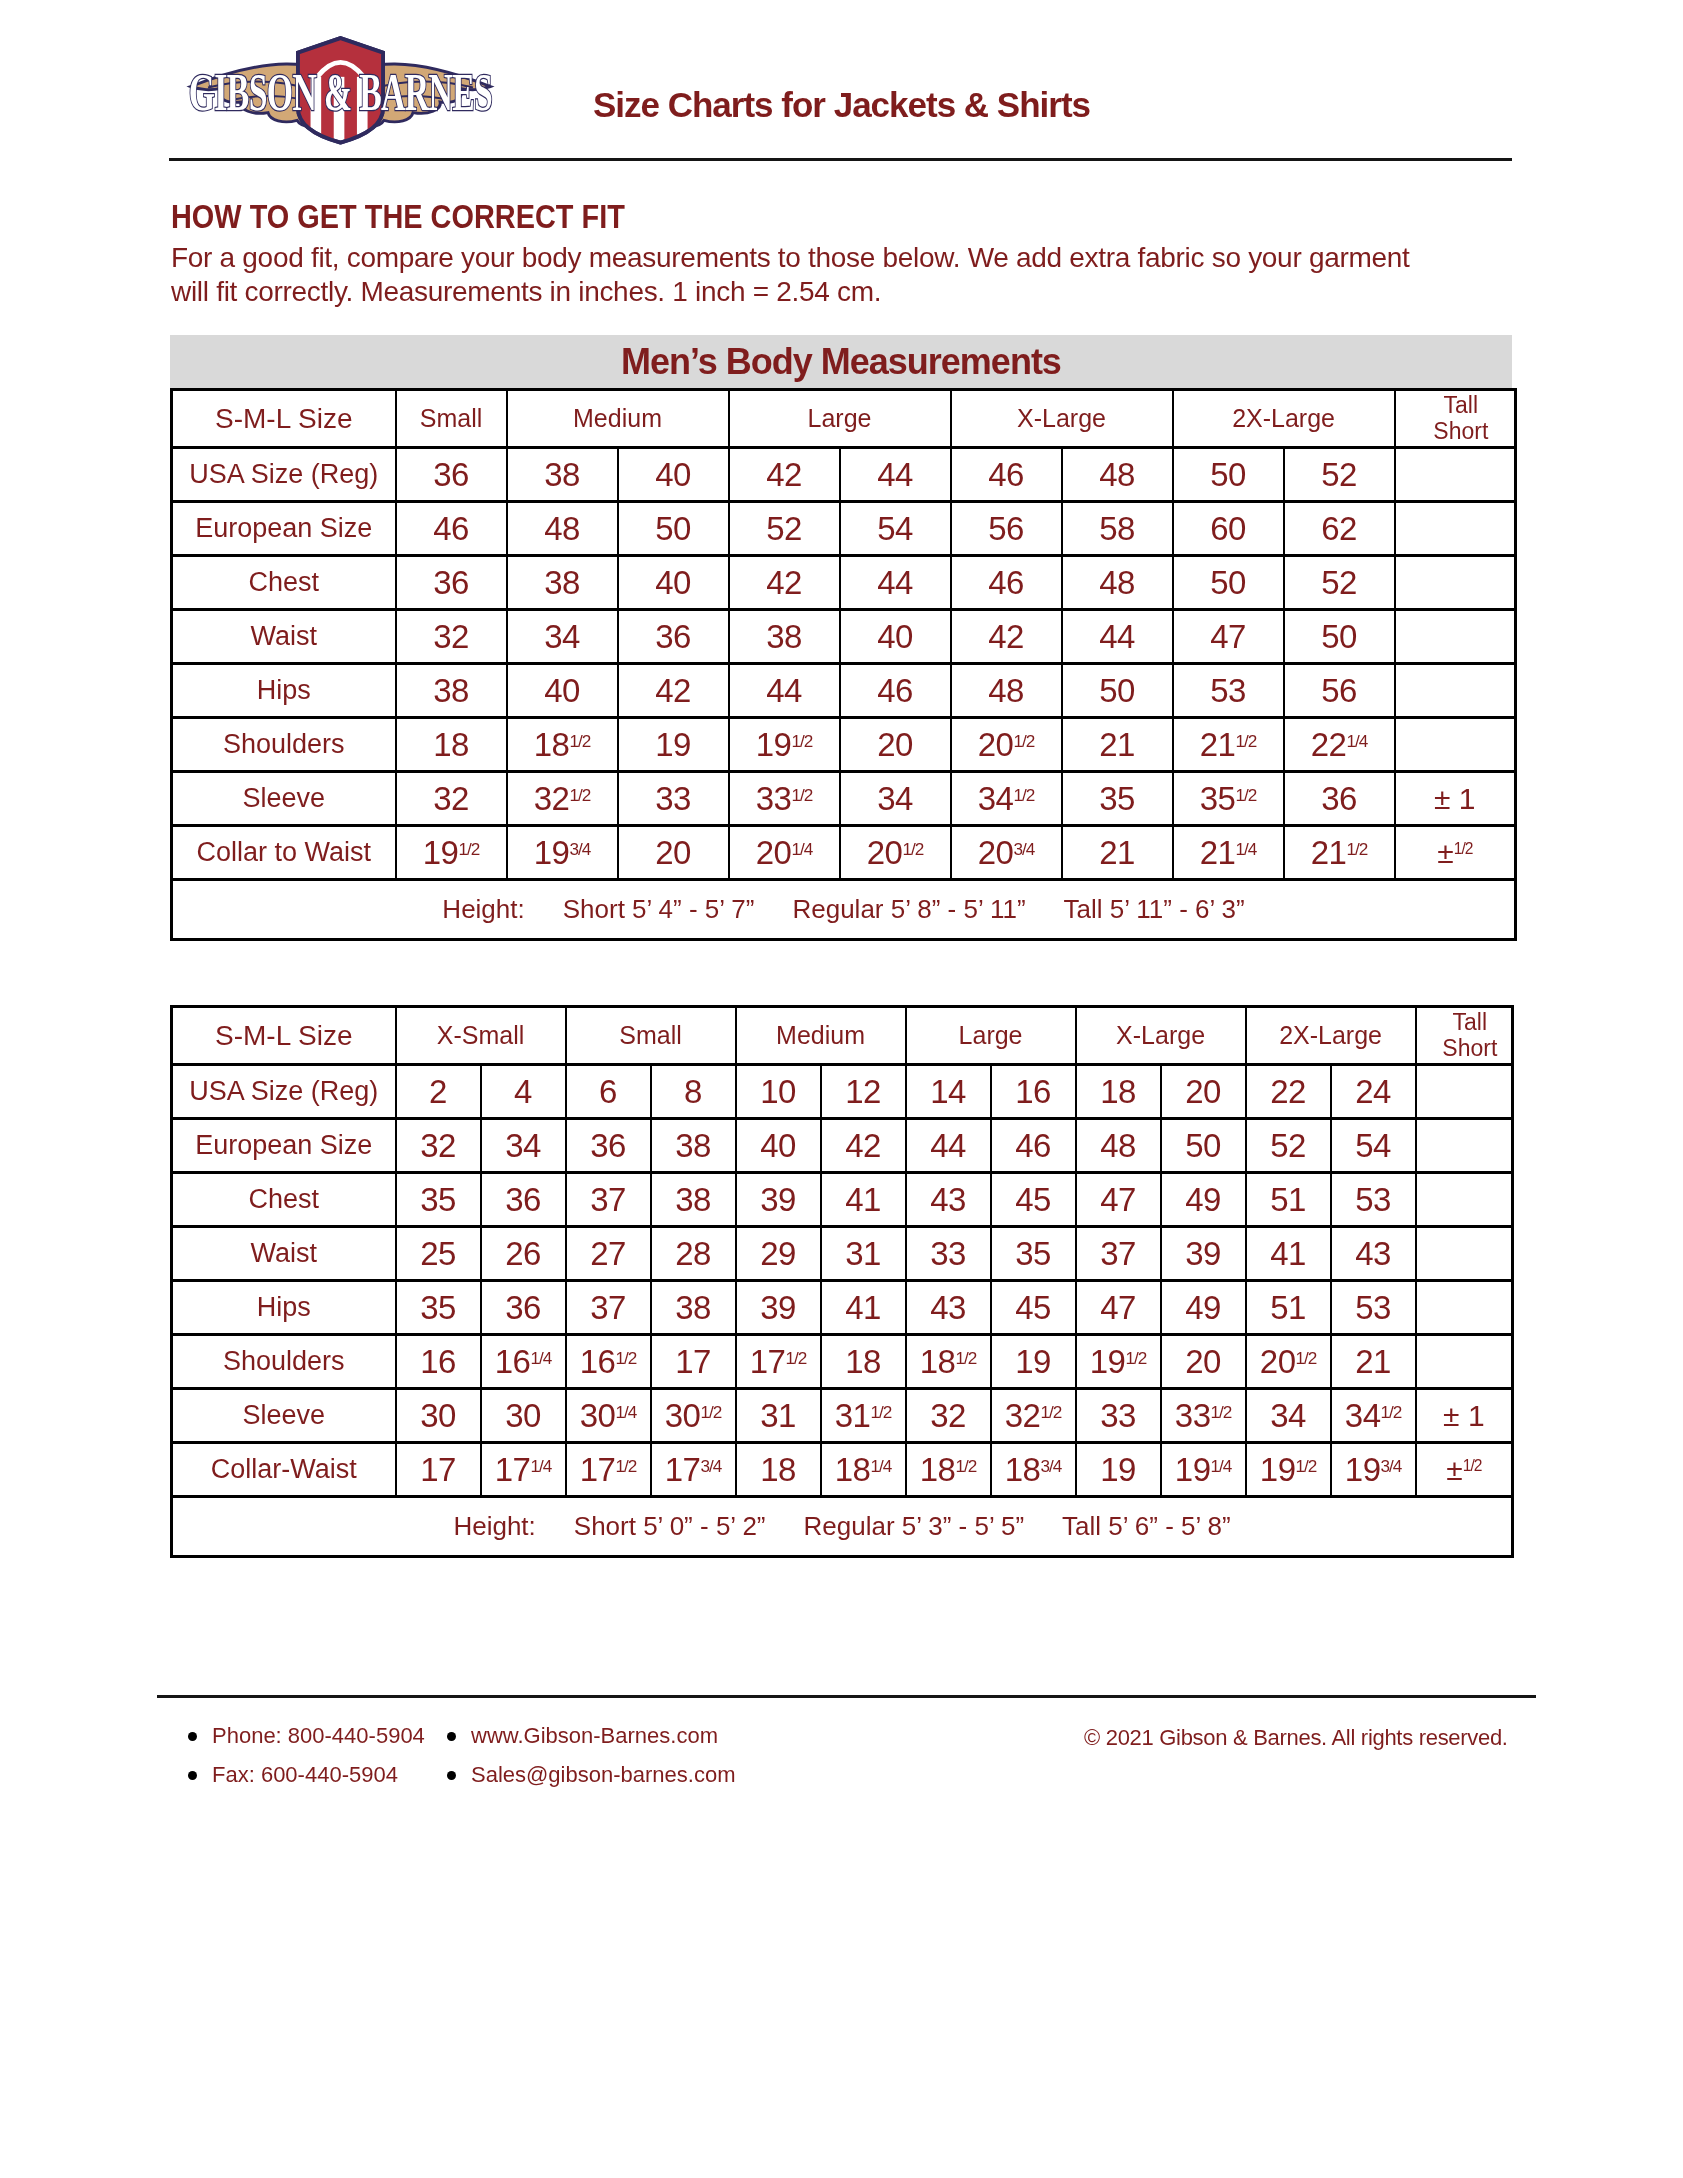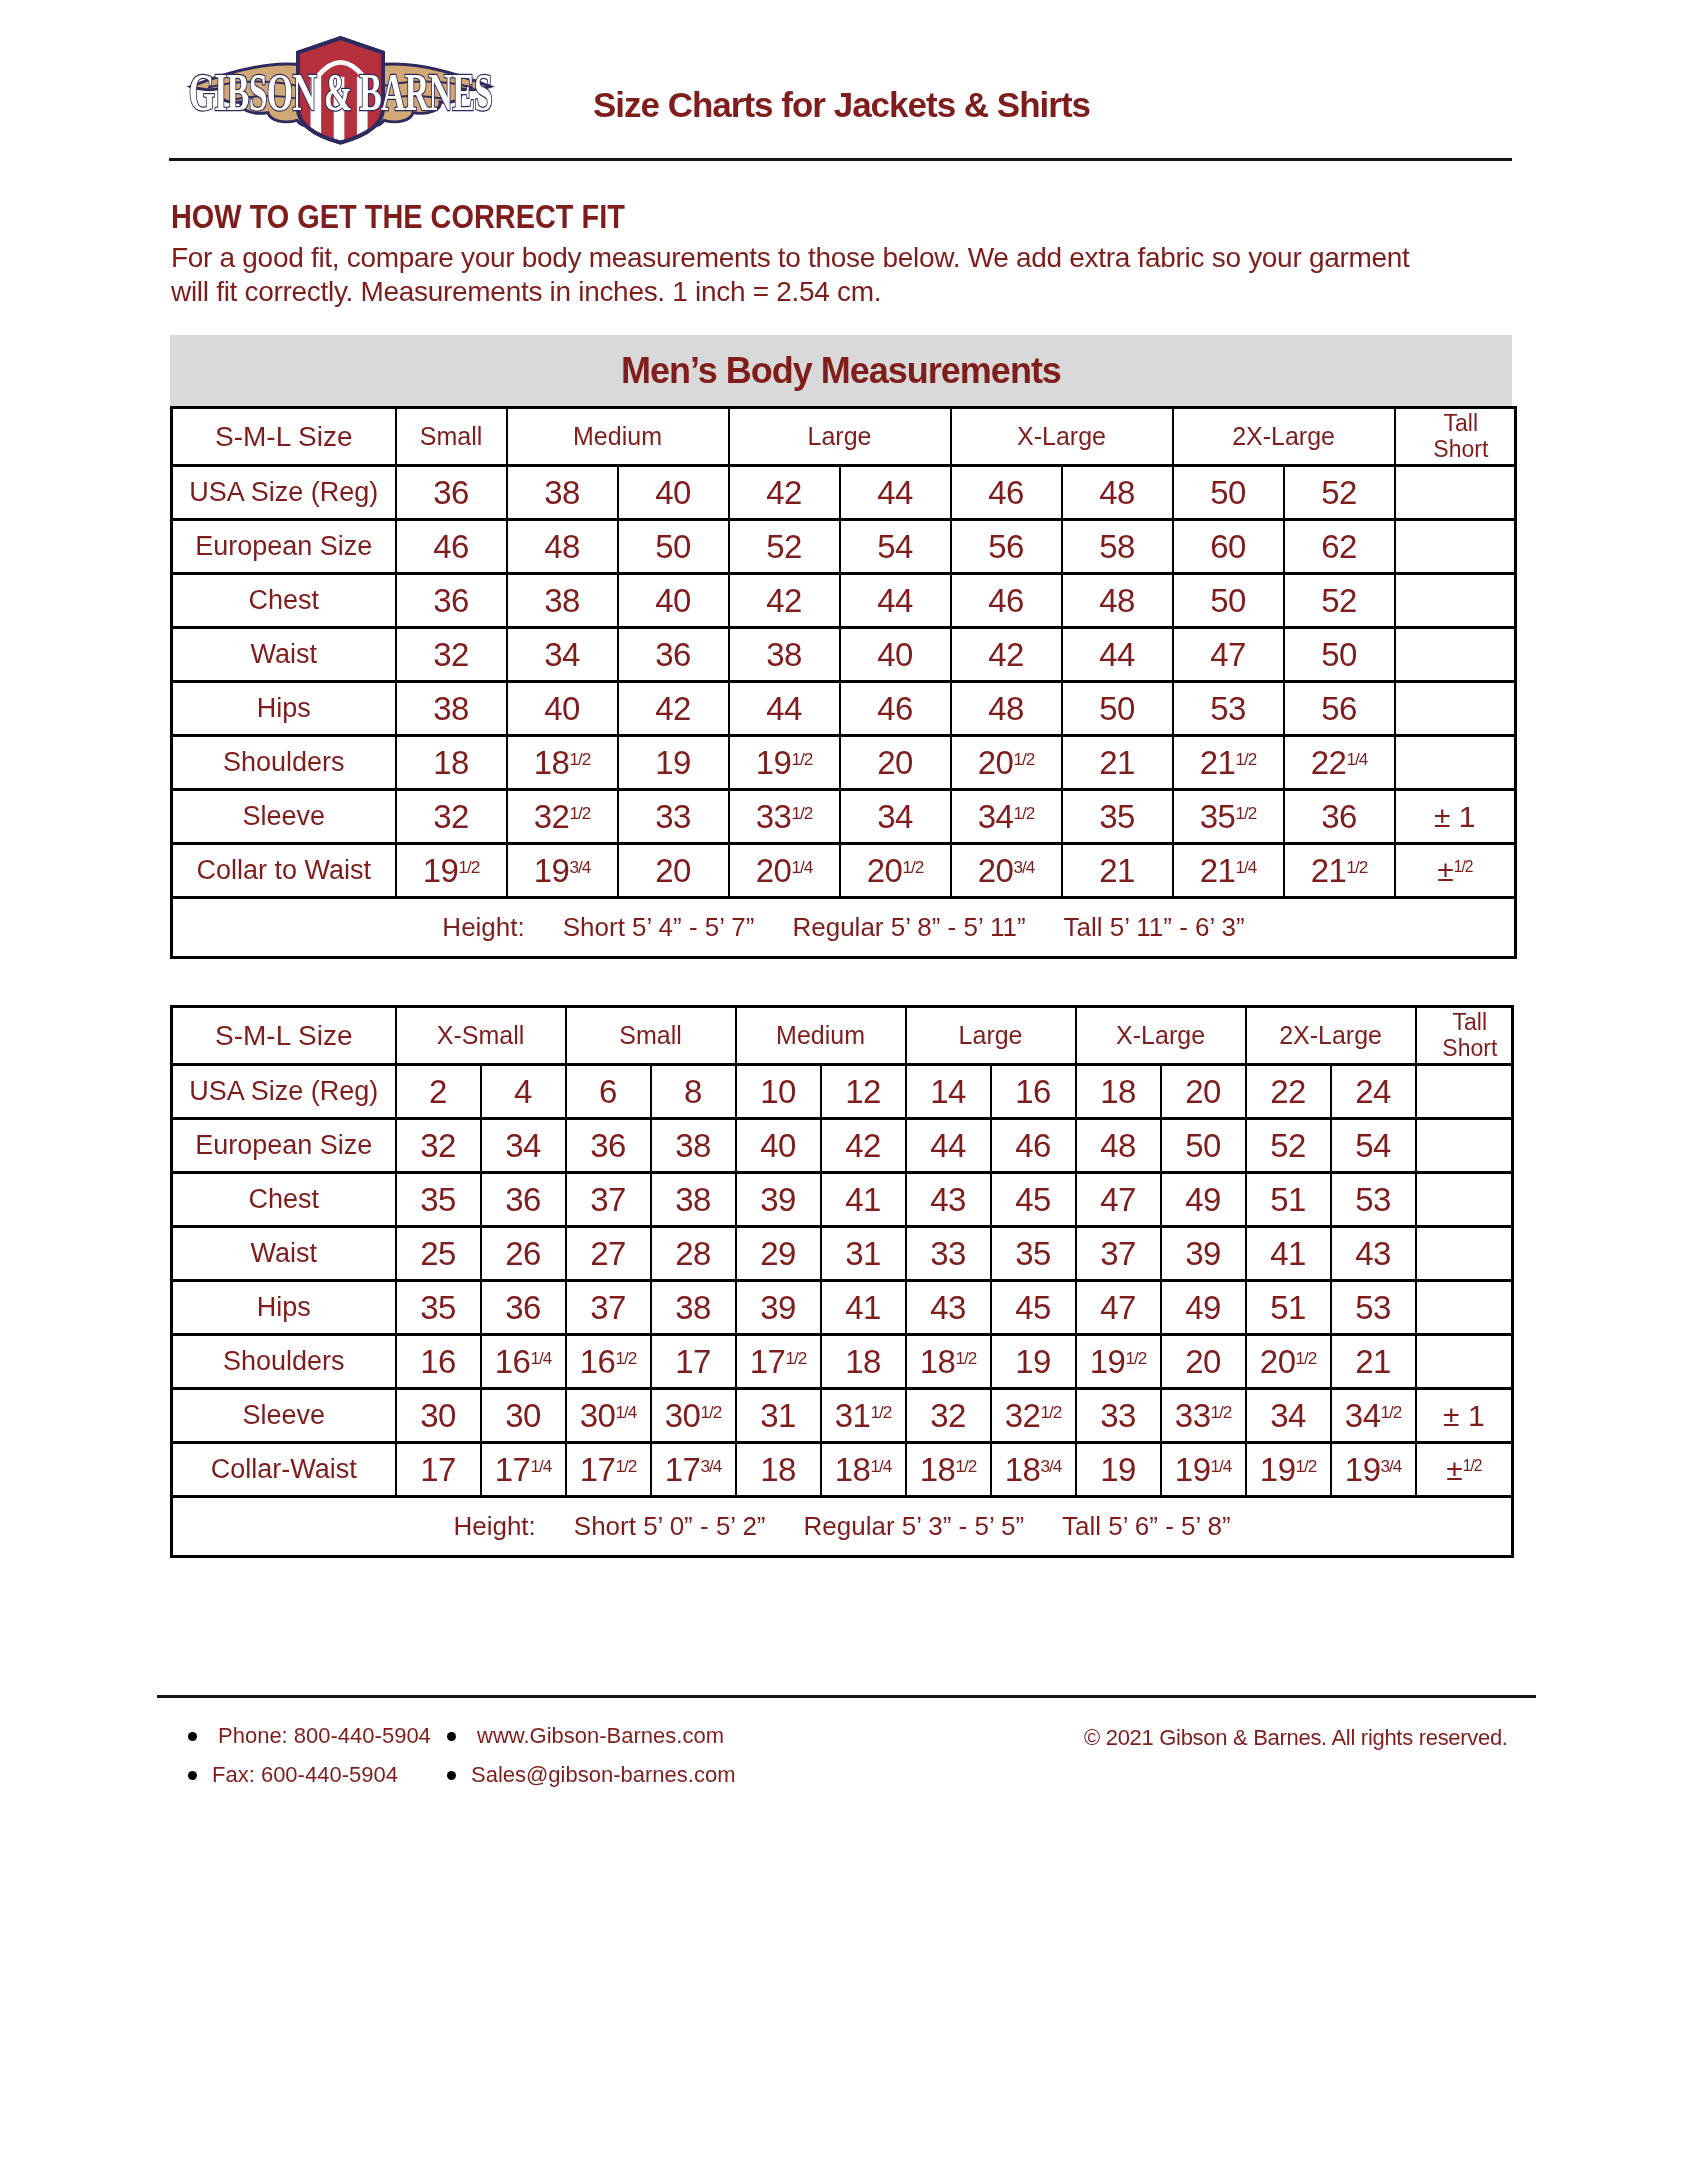--- a/index.html
+++ b/index.html
@@ -17,39 +17,39 @@
   
   .intro-heading{position:absolute;top:197px;left:171px;font-size:34px;font-weight:700;
                  white-space:nowrap;transform:scaleX(.85);transform-origin:0 50%;}
   .intro-body{position:absolute;top:241px;left:171px;width:1279px;font-size:28px;
               line-height:1.2;letter-spacing:-0.3px;}
 
   
   .size-section{position:absolute;left:170px;width:1342px;}
   #mens-section{top:335px;}
   #womens-section{top:1005px;}
-  .tbl-title{height:71px;background:#d9d9d9;display:flex;align-items:center;justify-content:center;
+  .tbl-title{height:53px;background:#d9d9d9;display:flex;align-items:center;justify-content:center;
              font-size:36px;font-weight:700;letter-spacing:-1px;}
   .size-section table{width:1342px;border-collapse:collapse;table-layout:fixed;border:3px solid #000;}
   .size-section th,.size-section td{border:2px solid #000;border-top-width:3px;border-bottom-width:3px;
       text-align:center;vertical-align:middle;padding:0;font-weight:400;overflow:hidden;}
   .hdr th{height:55px;font-size:25px;}
   th.corner{font-size:28px;}
   th.tallshort{font-size:23px;line-height:1.12;padding-left:12px;}
   td.rowlabel{font-size:27px;height:51px;}
   td.val{font-size:33px;letter-spacing:-0.5px;}
   td.tol{font-size:30px;}
   .height-row td{height:57px;font-size:26px;}
   .height-inner{display:flex;justify-content:center;align-items:center;gap:38px;white-space:nowrap;}
   .fr{font-size:.52em;vertical-align:.55em;letter-spacing:-1px;}
 
   
   .footer-item{position:absolute;display:flex;align-items:center;font-size:22px;}
   .footer-item .dot{width:9px;height:9px;border-radius:50%;background:#000;margin-right:15px;flex:0 0 auto;}
-  .fi-r1{top:1723px;gap:6px;}
+  .fi-r1{top:1723px;}
   .fi-r2{top:1762px;}
   .fi-c1{left:188px;}
   .fi-c2{left:447px;}
   .copyright{position:absolute;top:1725px;left:1084px;font-size:22px;letter-spacing:-0.3px;}
 </style>
 </head>
 <body>
 
 <div class="page">
 

